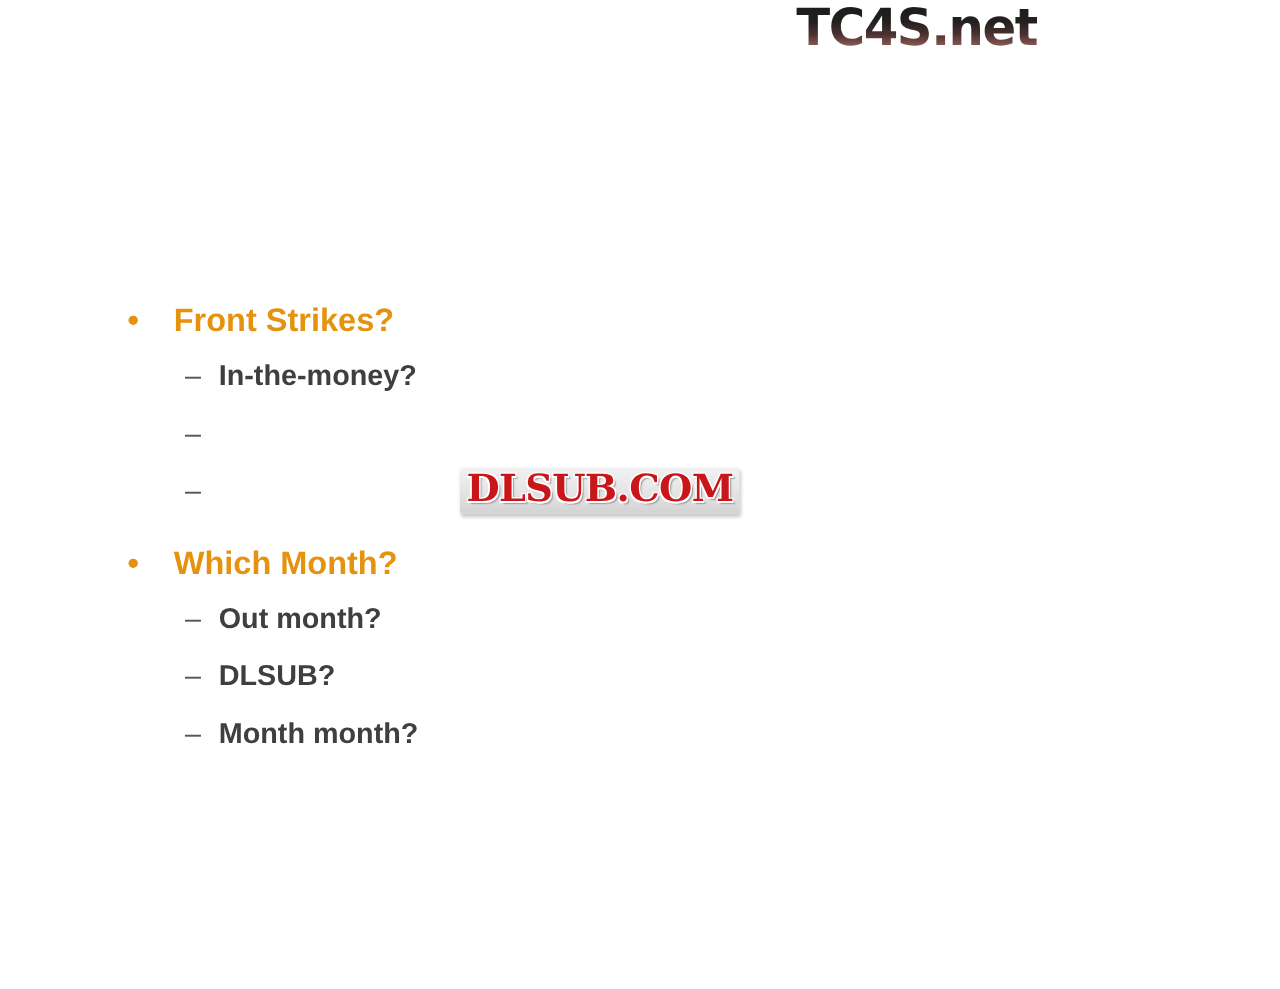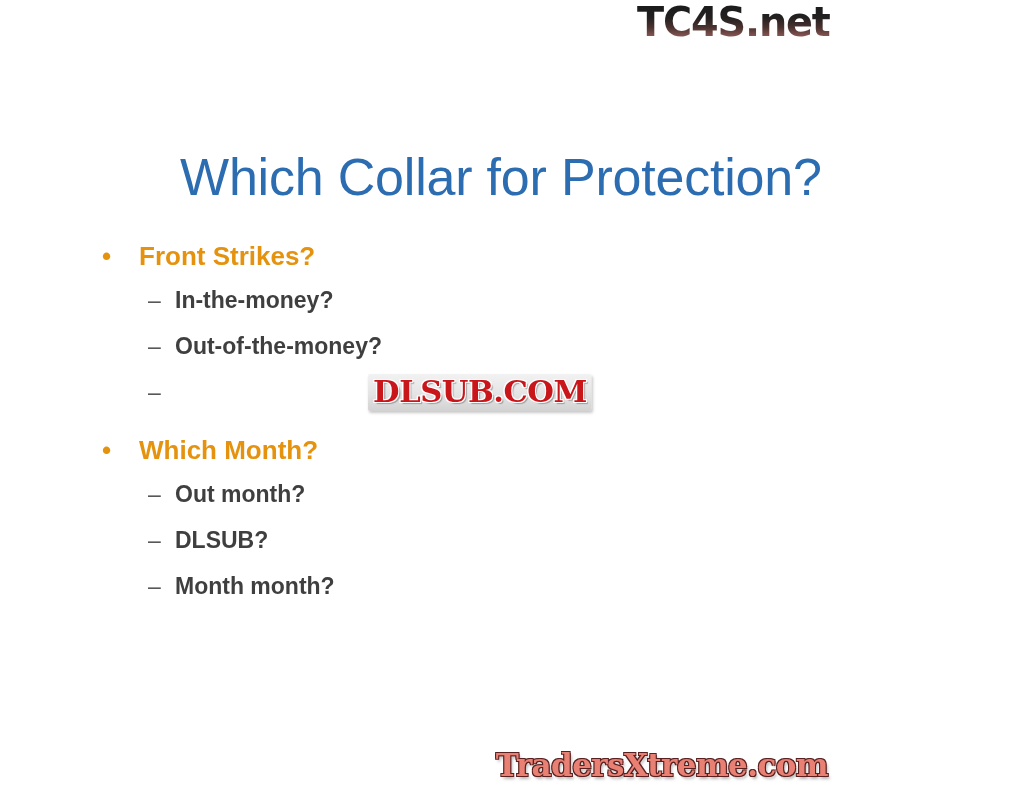--- a/index.html
+++ b/index.html
@@ -154,36 +154,34 @@
     user-select: none;
   }
 </style>
 </head>
 <body>
 
 <div class="slide">
 
   <div class="tc4s-logo">TC4S.net</div>
 
-  <h1 class="slide-title">Which Collar for Protection?</h1>
 
   <div class="body-outline">
 
     <div class="lvl1">
       <span class="marker">•</span>
       <span>Front Strikes?</span>
     </div>
 
     <div class="lvl2">
       <span class="marker">–</span>
       <span>In-the-money?</span>
     </div>
     <div class="lvl2">
       <span class="marker">–</span>
-      <span>Out-of-the-money?</span>
     </div>
     <div class="lvl2">
       <span class="marker">–</span>
     </div>
 
     <div class="group-gap"></div>
 
     <div class="lvl1">
       <span class="marker">•</span>
       <span>Which Month?</span>
@@ -199,15 +197,14 @@
     </div>
     <div class="lvl2">
       <span class="marker">–</span>
       <span>Month month?</span>
     </div>
 
   </div>
 
   <div class="dlsub-watermark">DLSUB.COM</div>
 
-  <div class="footer-watermark">TradersXtreme.com</div>
 
 </div>
 
 </body></html>

